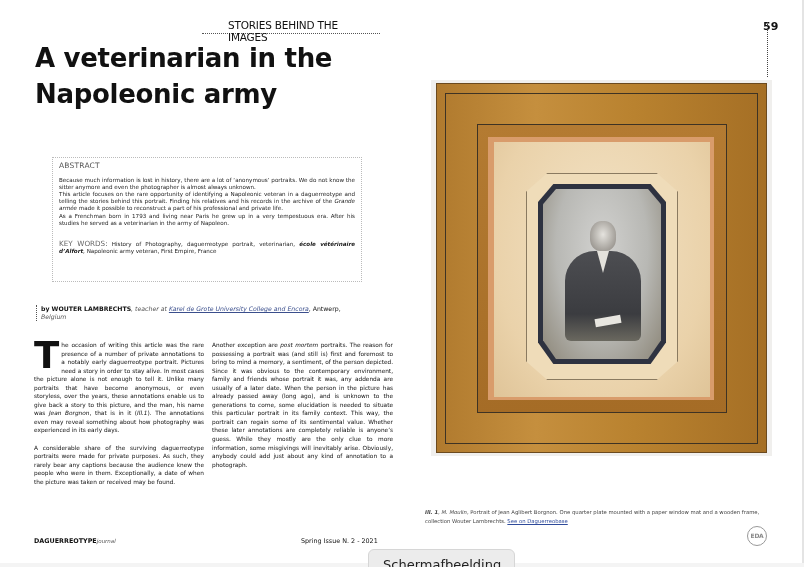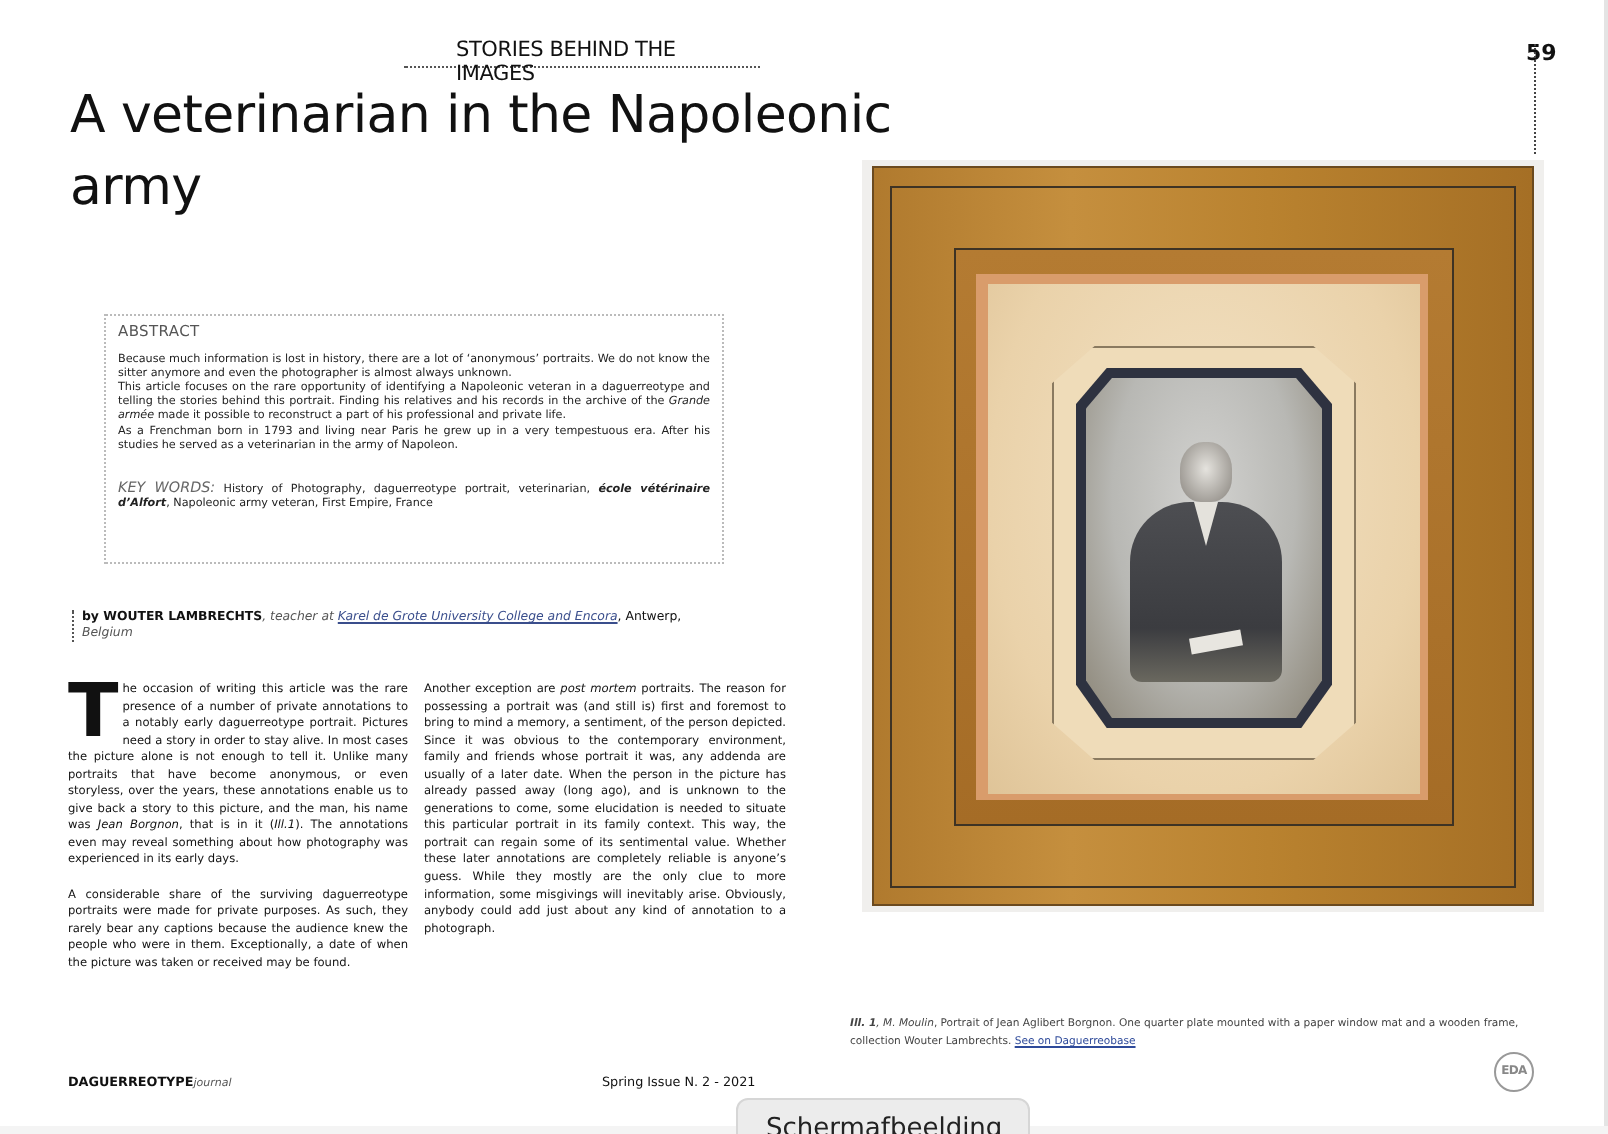--- a/index.html
+++ b/index.html
@@ -28,37 +28,37 @@
     }
     .vert-dotted {
       position: absolute; left: 767px; top: 22px; width: 0; height: 55px;
       border-left: 1px dotted #444;
     }
 
     
     .title {
       position: absolute; left: 35px; top: 40px; width: 420px;
       font-family: "DejaVu Sans", sans-serif; font-size: 26px; line-height: 36px;
-      font-weight: normal; color: #111; letter-spacing: -0.3px;
+      font-weight: bold; color: #111; letter-spacing: -0.3px;
     }
 
     
     .abstract {
       position: absolute; left: 52px; top: 157px; width: 310px; height: 125px;
       border-top: 1px dotted #bbb; border-right: 1px dotted #bbb;
       border-bottom: 1px dotted #bbb; border-left: 1px dotted #bbb;
       padding: 4px 6px;
       font-family: "DejaVu Sans", sans-serif; font-size: 5.6px; line-height: 7.1px; color: #222;
     }
     .abstract-heading {
       font-size: 7.5px; color: #555; margin-bottom: 8px; letter-spacing: 0.2px;
     }
     .abstract p { text-align: justify; }
     .abstract .kw { margin-top: 13px; }
-    .kw-label { font-style: italic; color: #666; font-size: 7.2px; }
+    .kw-label { color: #666; font-size: 7.2px; }
 
     
     .byline {
       position: absolute; left: 36px; top: 305px; width: 370px;
       padding-left: 4px; border-left: 1px dotted #555;
       font-size: 6.2px; line-height: 7.8px; color: #111;
     }
     .byline b { font-weight: bold; }
     .byline i { color: #555; }
     .byline a { color: #3a4e8c; text-decoration: underline; font-style: italic; }

